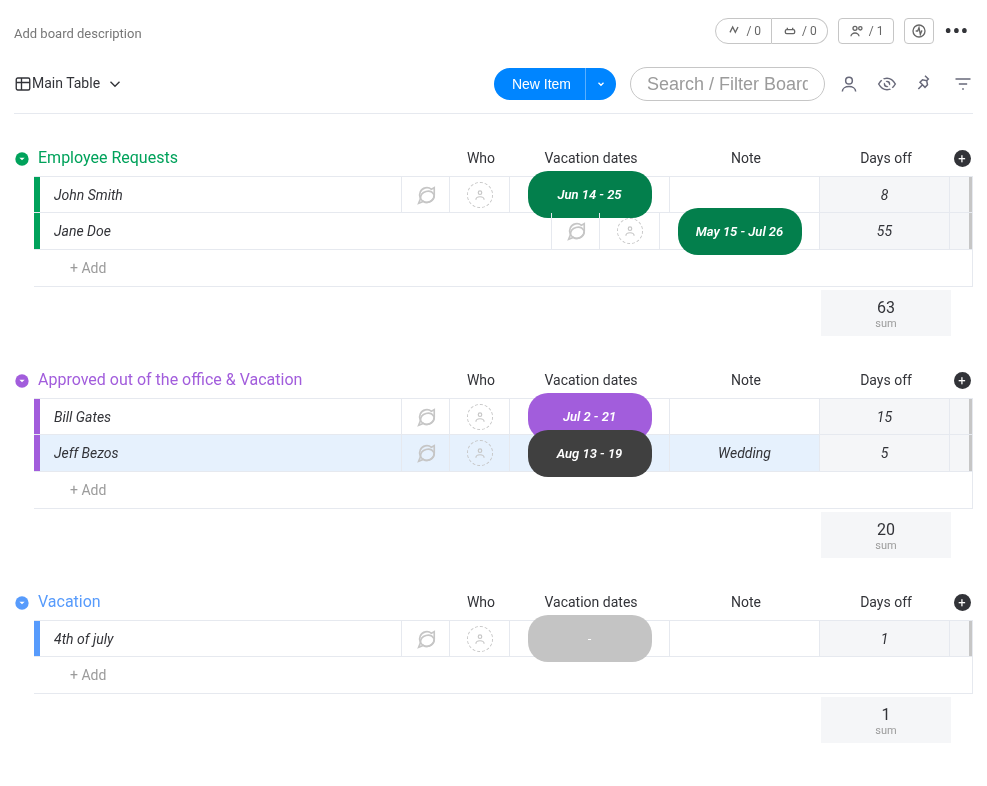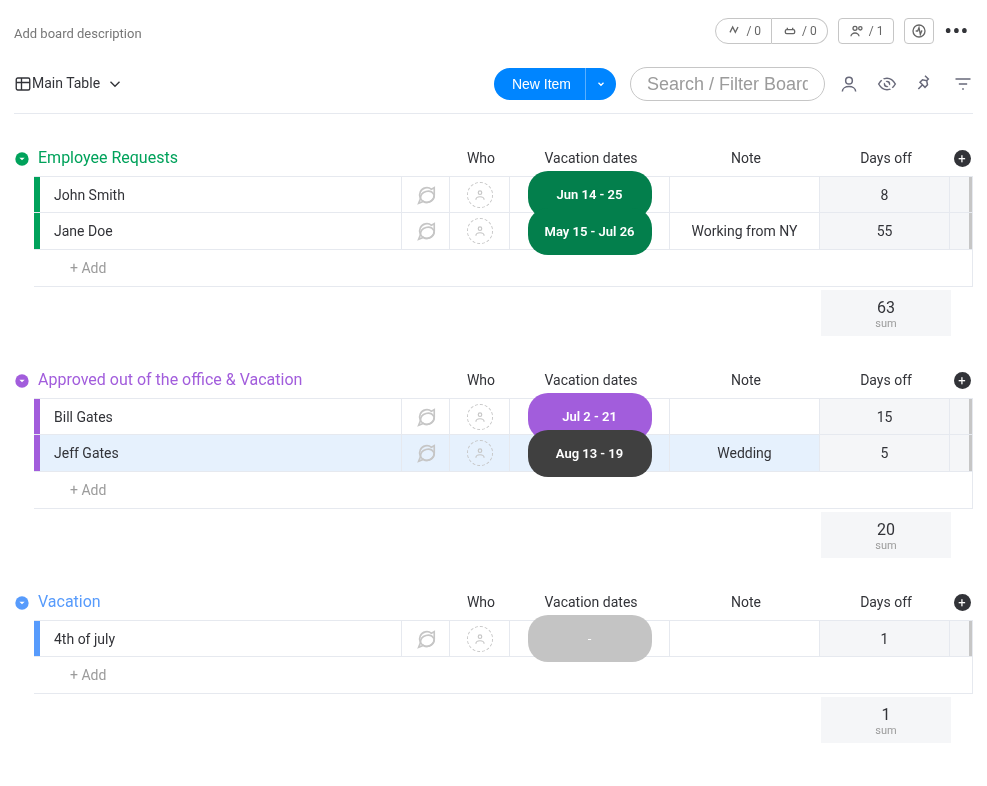--- a/index.html
+++ b/index.html
@@ -47,21 +47,21 @@
 .colh.note { width:150px; }
 .colh.days { width:130px; }
 .add-col { width:22px; display:flex; align-items:center; justify-content:center; }
 .plus-circle { width:17px; height:17px; border-radius:50%; background:#323338; color:#fff; display:flex; align-items:center; justify-content:center; font-size:13px; cursor:pointer;}
 
 .rows { margin-top:9px; margin-left:20px; }
 .row { display:flex; align-items:stretch; border:1px solid #e6e9ef; border-left:none; background:#fff; height:37px; }
 .row + .row, .row + .add-row { border-top:none; }
 .row.selected { background:#e6f1fd; }
 .lbar { width:6px; }
-.cell { display:flex; align-items:center; justify-content:center; border-right:1px solid #e6e9ef; font-size:14px; }
+.cell { display:flex; align-items:center; justify-content:center; border-right:1px solid #e6e9ef; font-size:14px;font-style:italic; }
 .cell.name { flex:1; justify-content:flex-start; padding-left:14px; color:#323338;}
 .cell.chat { width:48px; }
 .cell.who { width:60px; }
 .cell.vac { width:160px; }
 .cell.note { width:150px; color:#323338; }
 .cell.days { width:130px; background:#f5f6f8; color:#323338;}
 .cell.end { width:22px; background:#f5f6f8; border-right:none; position:relative;}
 .cell.end::after { content:''; position:absolute; right:0; top:0; bottom:0; width:3px; background:#c6c6c6; }
 .date-badge { padding:16px 14px; border-radius:20px; color:#fff; font-size:13px; font-weight:600; min-width:124px; text-align:center;}
 .date-badge.gray { background:#c4c4c4; font-weight:400; }
@@ -227,21 +227,20 @@
         <span class="avatar-circle">
               <svg viewBox="0 0 24 24">
                 <circle cx="12" cy="8" r="3"></circle>
                 <path d="M5 20c0-3 3-5 7-5s7 2 7 5"></path>
               </svg>
             </span>
       </div>
       <div class="cell vac">
         <span class="date-badge" style="background:#037f4c">May 15 - Jul 26</span>
       </div>
-      <div class="cell note">Working from NY</div>
       <div class="cell days">55</div>
       <div class="cell end"></div>
         </div>
         <div class="add-row">
     <div class="lbar" style="background:#00a25b"></div>
     <div class="add-text">+ Add</div>
     <div class="cell days" style="border-left:1px solid #e6e9ef;"></div>
     <div class="cell end" style="background:#fff"></div>
         </div>
       </div>
@@ -292,21 +291,21 @@
       </div>
       <div class="cell vac">
         <span class="date-badge" style="background:#a25ddc">Jul 2 - 21</span>
       </div>
       <div class="cell note"></div>
       <div class="cell days">15</div>
       <div class="cell end"></div>
         </div>
         <div class="row selected">
       <div class="lbar" style="background:#a25ddc"></div>
-      <div class="cell name">Jeff Gates</div>
+      <div class="cell name">Jeff Bezos</div>
       <div class="cell chat">
         <span class="chat-bubble"><svg viewBox="0 0 24 24">
                 <path d="M21 12a8 8 0 1 1-3-6.2L21 4v8z"></path>
                 <path d="M21 12a8 8 0 0 1-12 7l-5 2 2-5a8 8 0 0 1 15-4z"></path>
               </svg></span>
       </div>
       <div class="cell who">
         <span class="avatar-circle">
               <svg viewBox="0 0 24 24">
                 <circle cx="12" cy="8" r="3"></circle>

